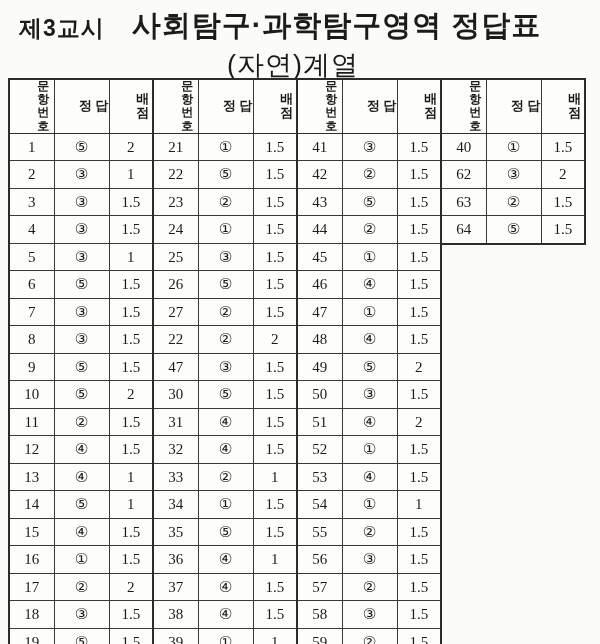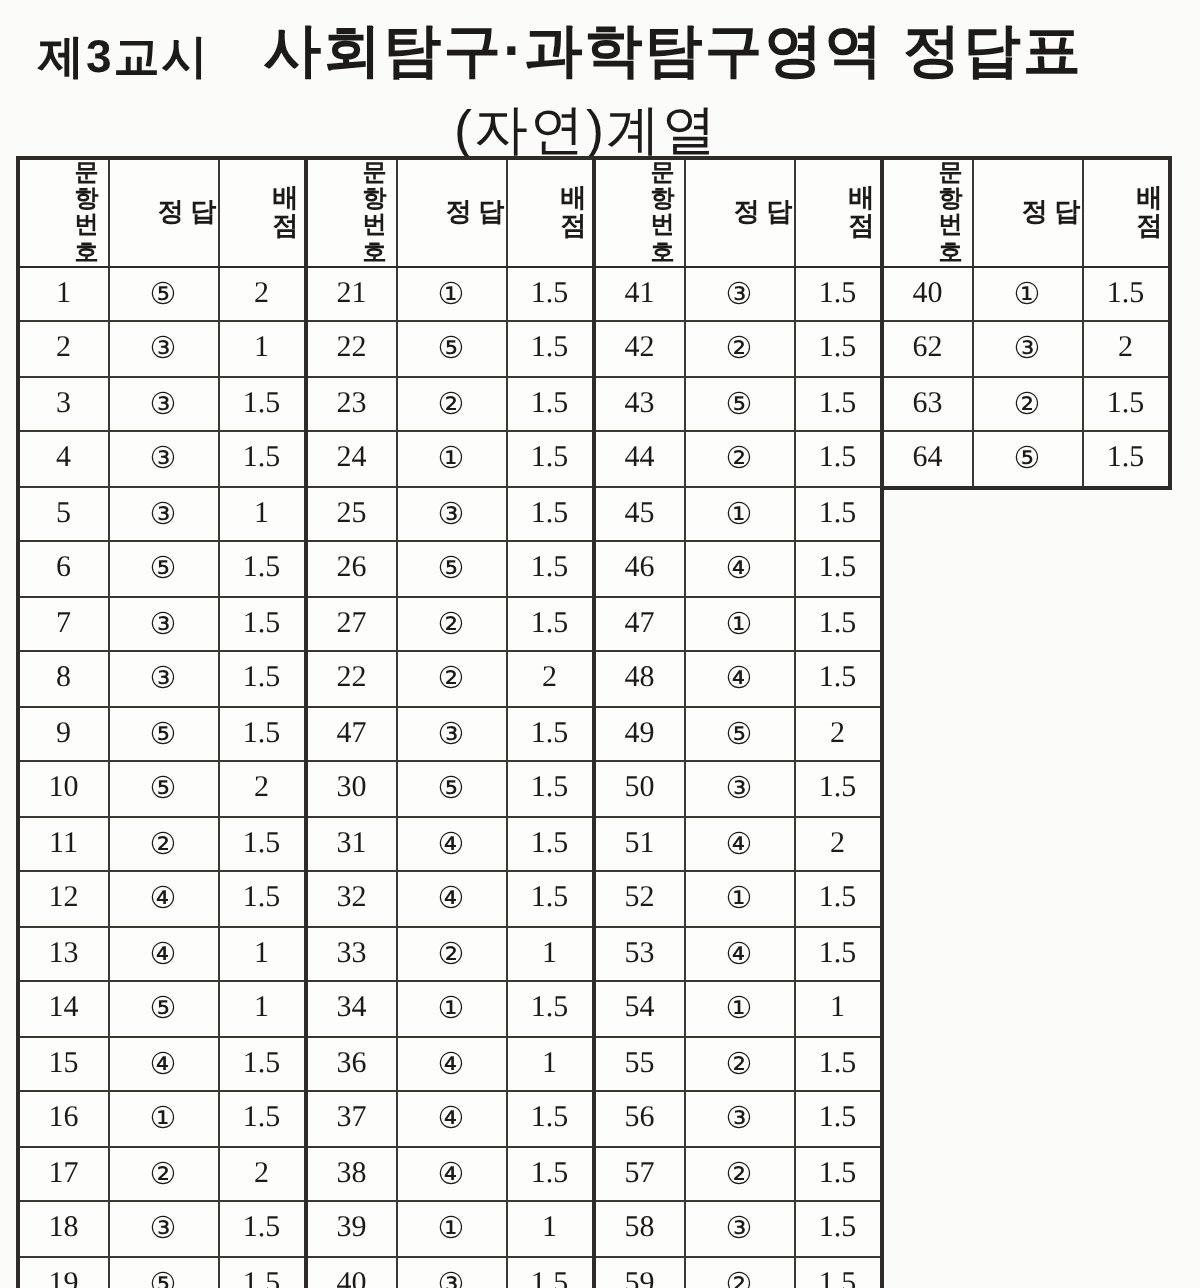--- a/index.html
+++ b/index.html
@@ -285,20 +285,25 @@
             <td>33</td>
             <td class="ans">②</td>
             <td>1</td>
           </tr>
           <tr>
             <td>34</td>
             <td class="ans">①</td>
             <td>1.5</td>
           </tr>
           <tr>
+            <td>35</td>
+            <td class="ans">⑤</td>
+            <td>1.5</td>
+          </tr>
+          <tr>
             <td>36</td>
             <td class="ans">④</td>
             <td>1</td>
           </tr>
           <tr>
             <td>37</td>
             <td class="ans">④</td>
             <td>1.5</td>
           </tr>
           <tr>

